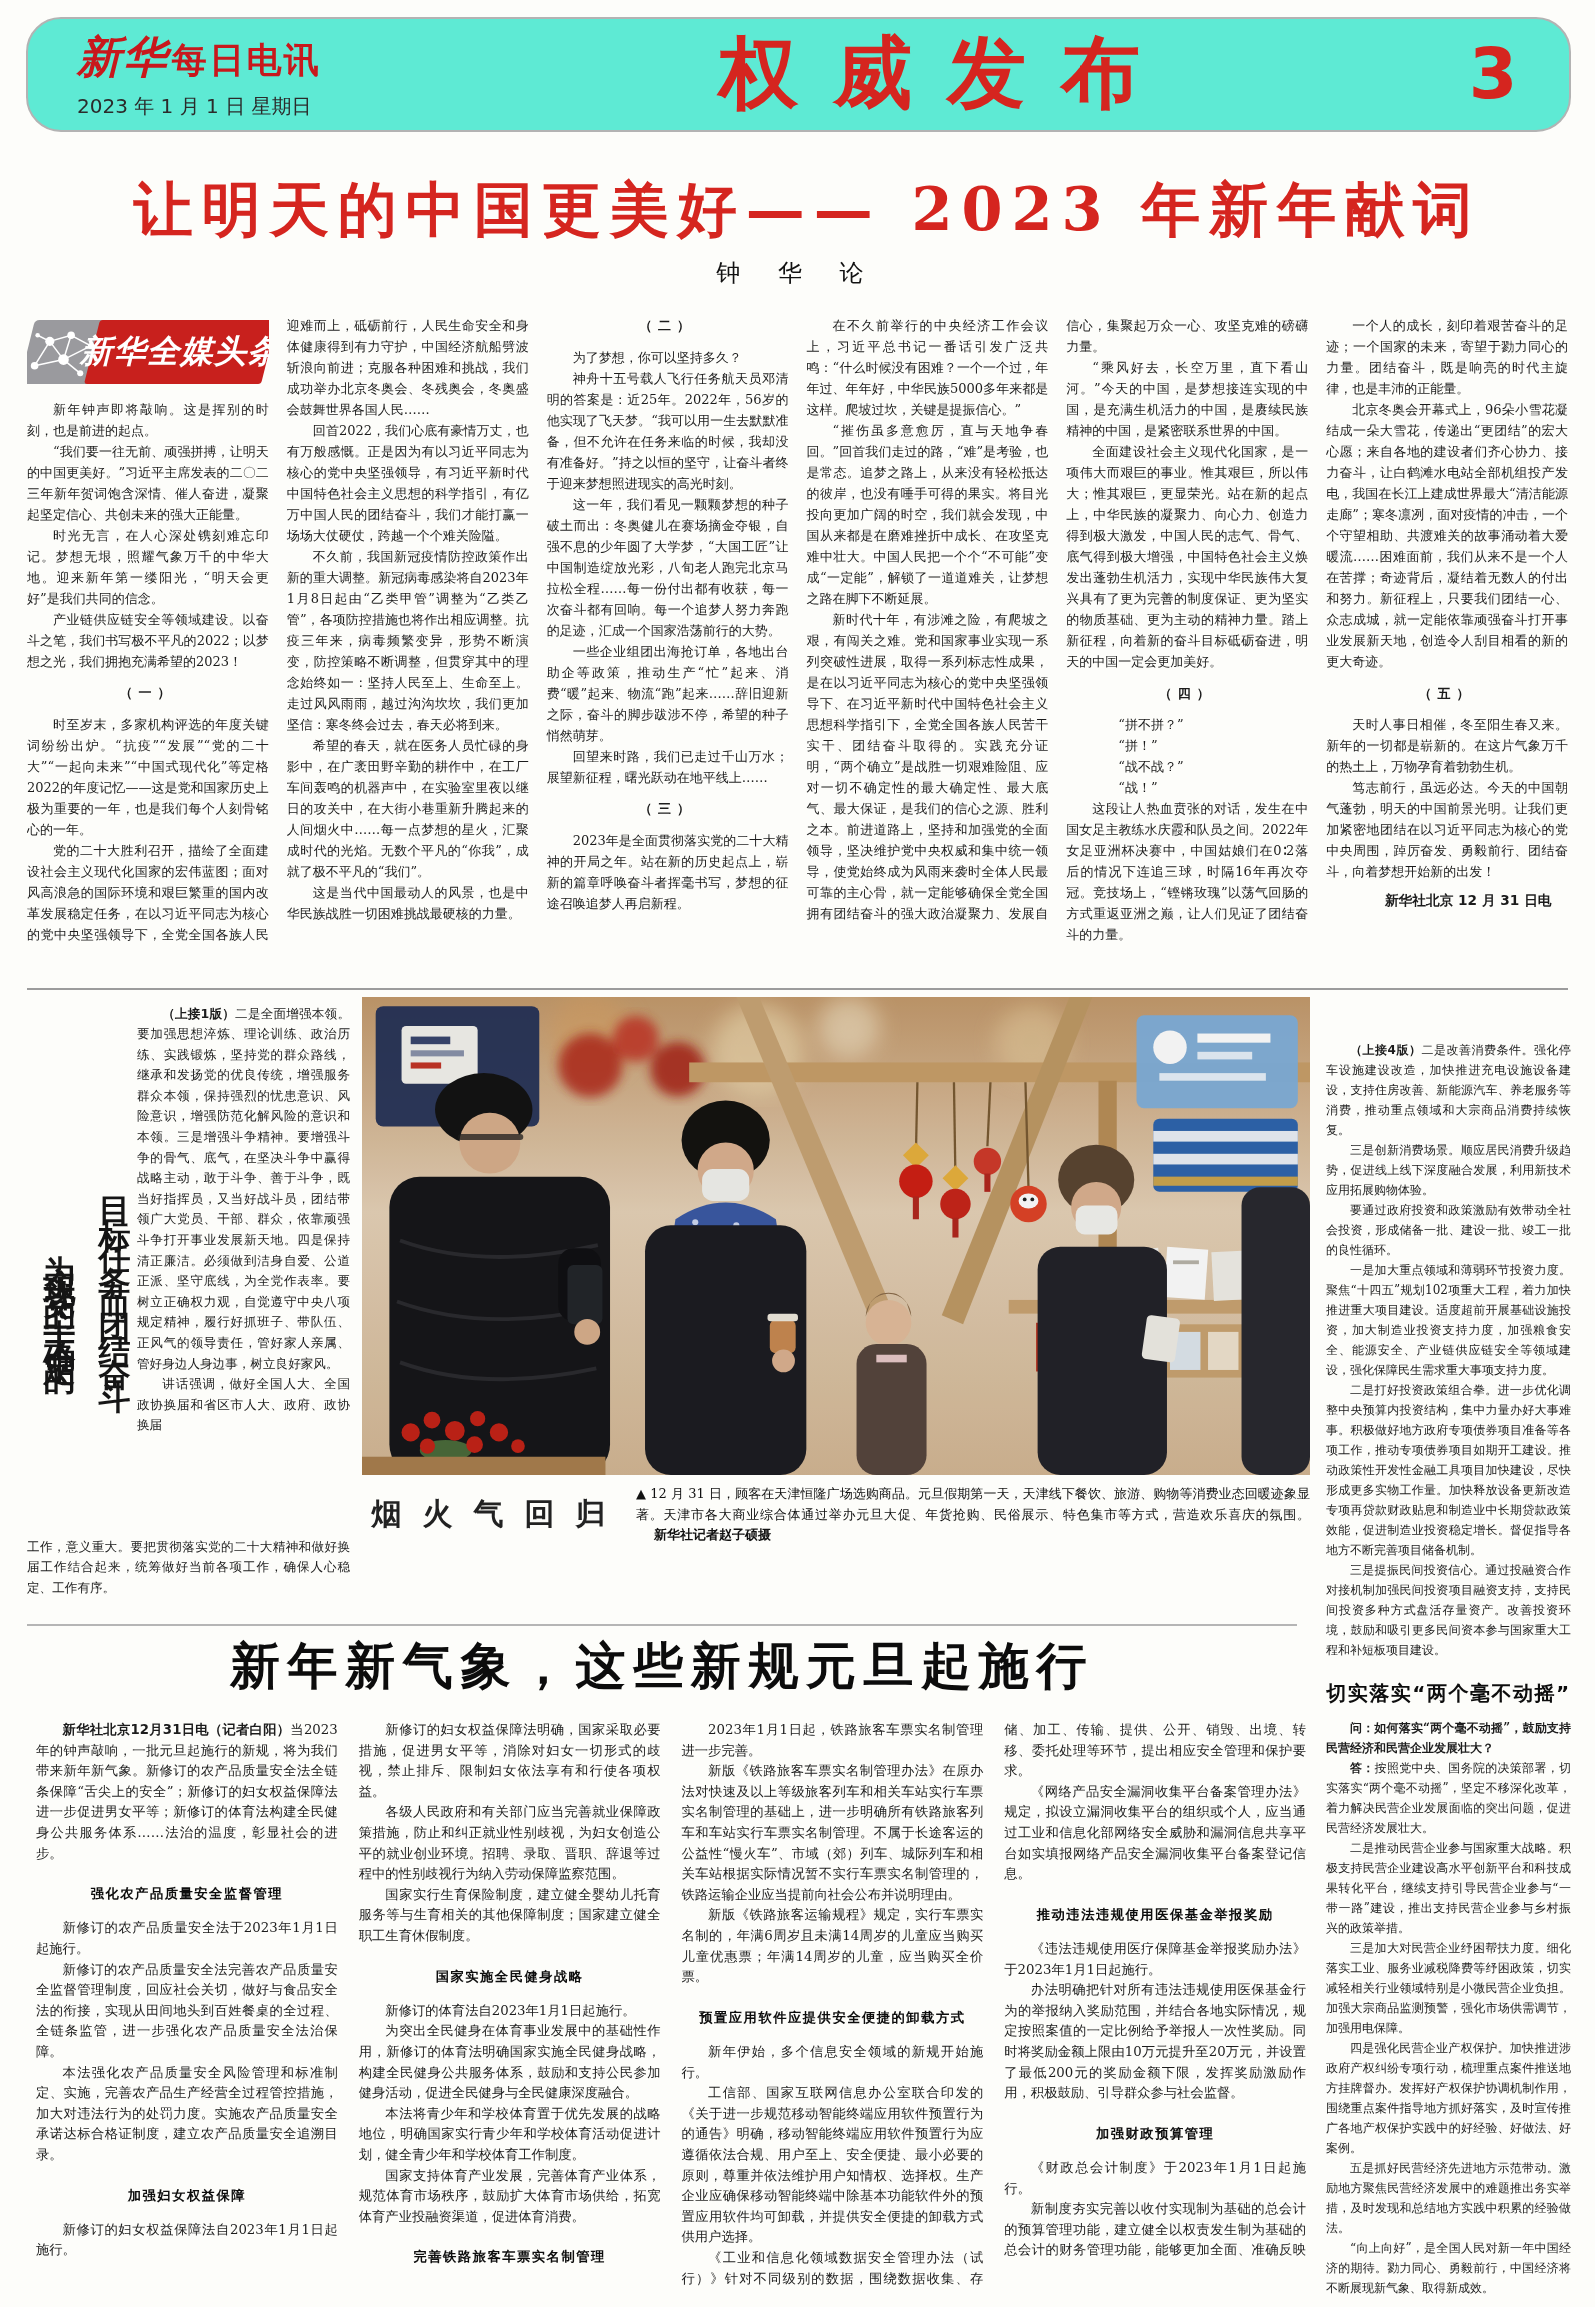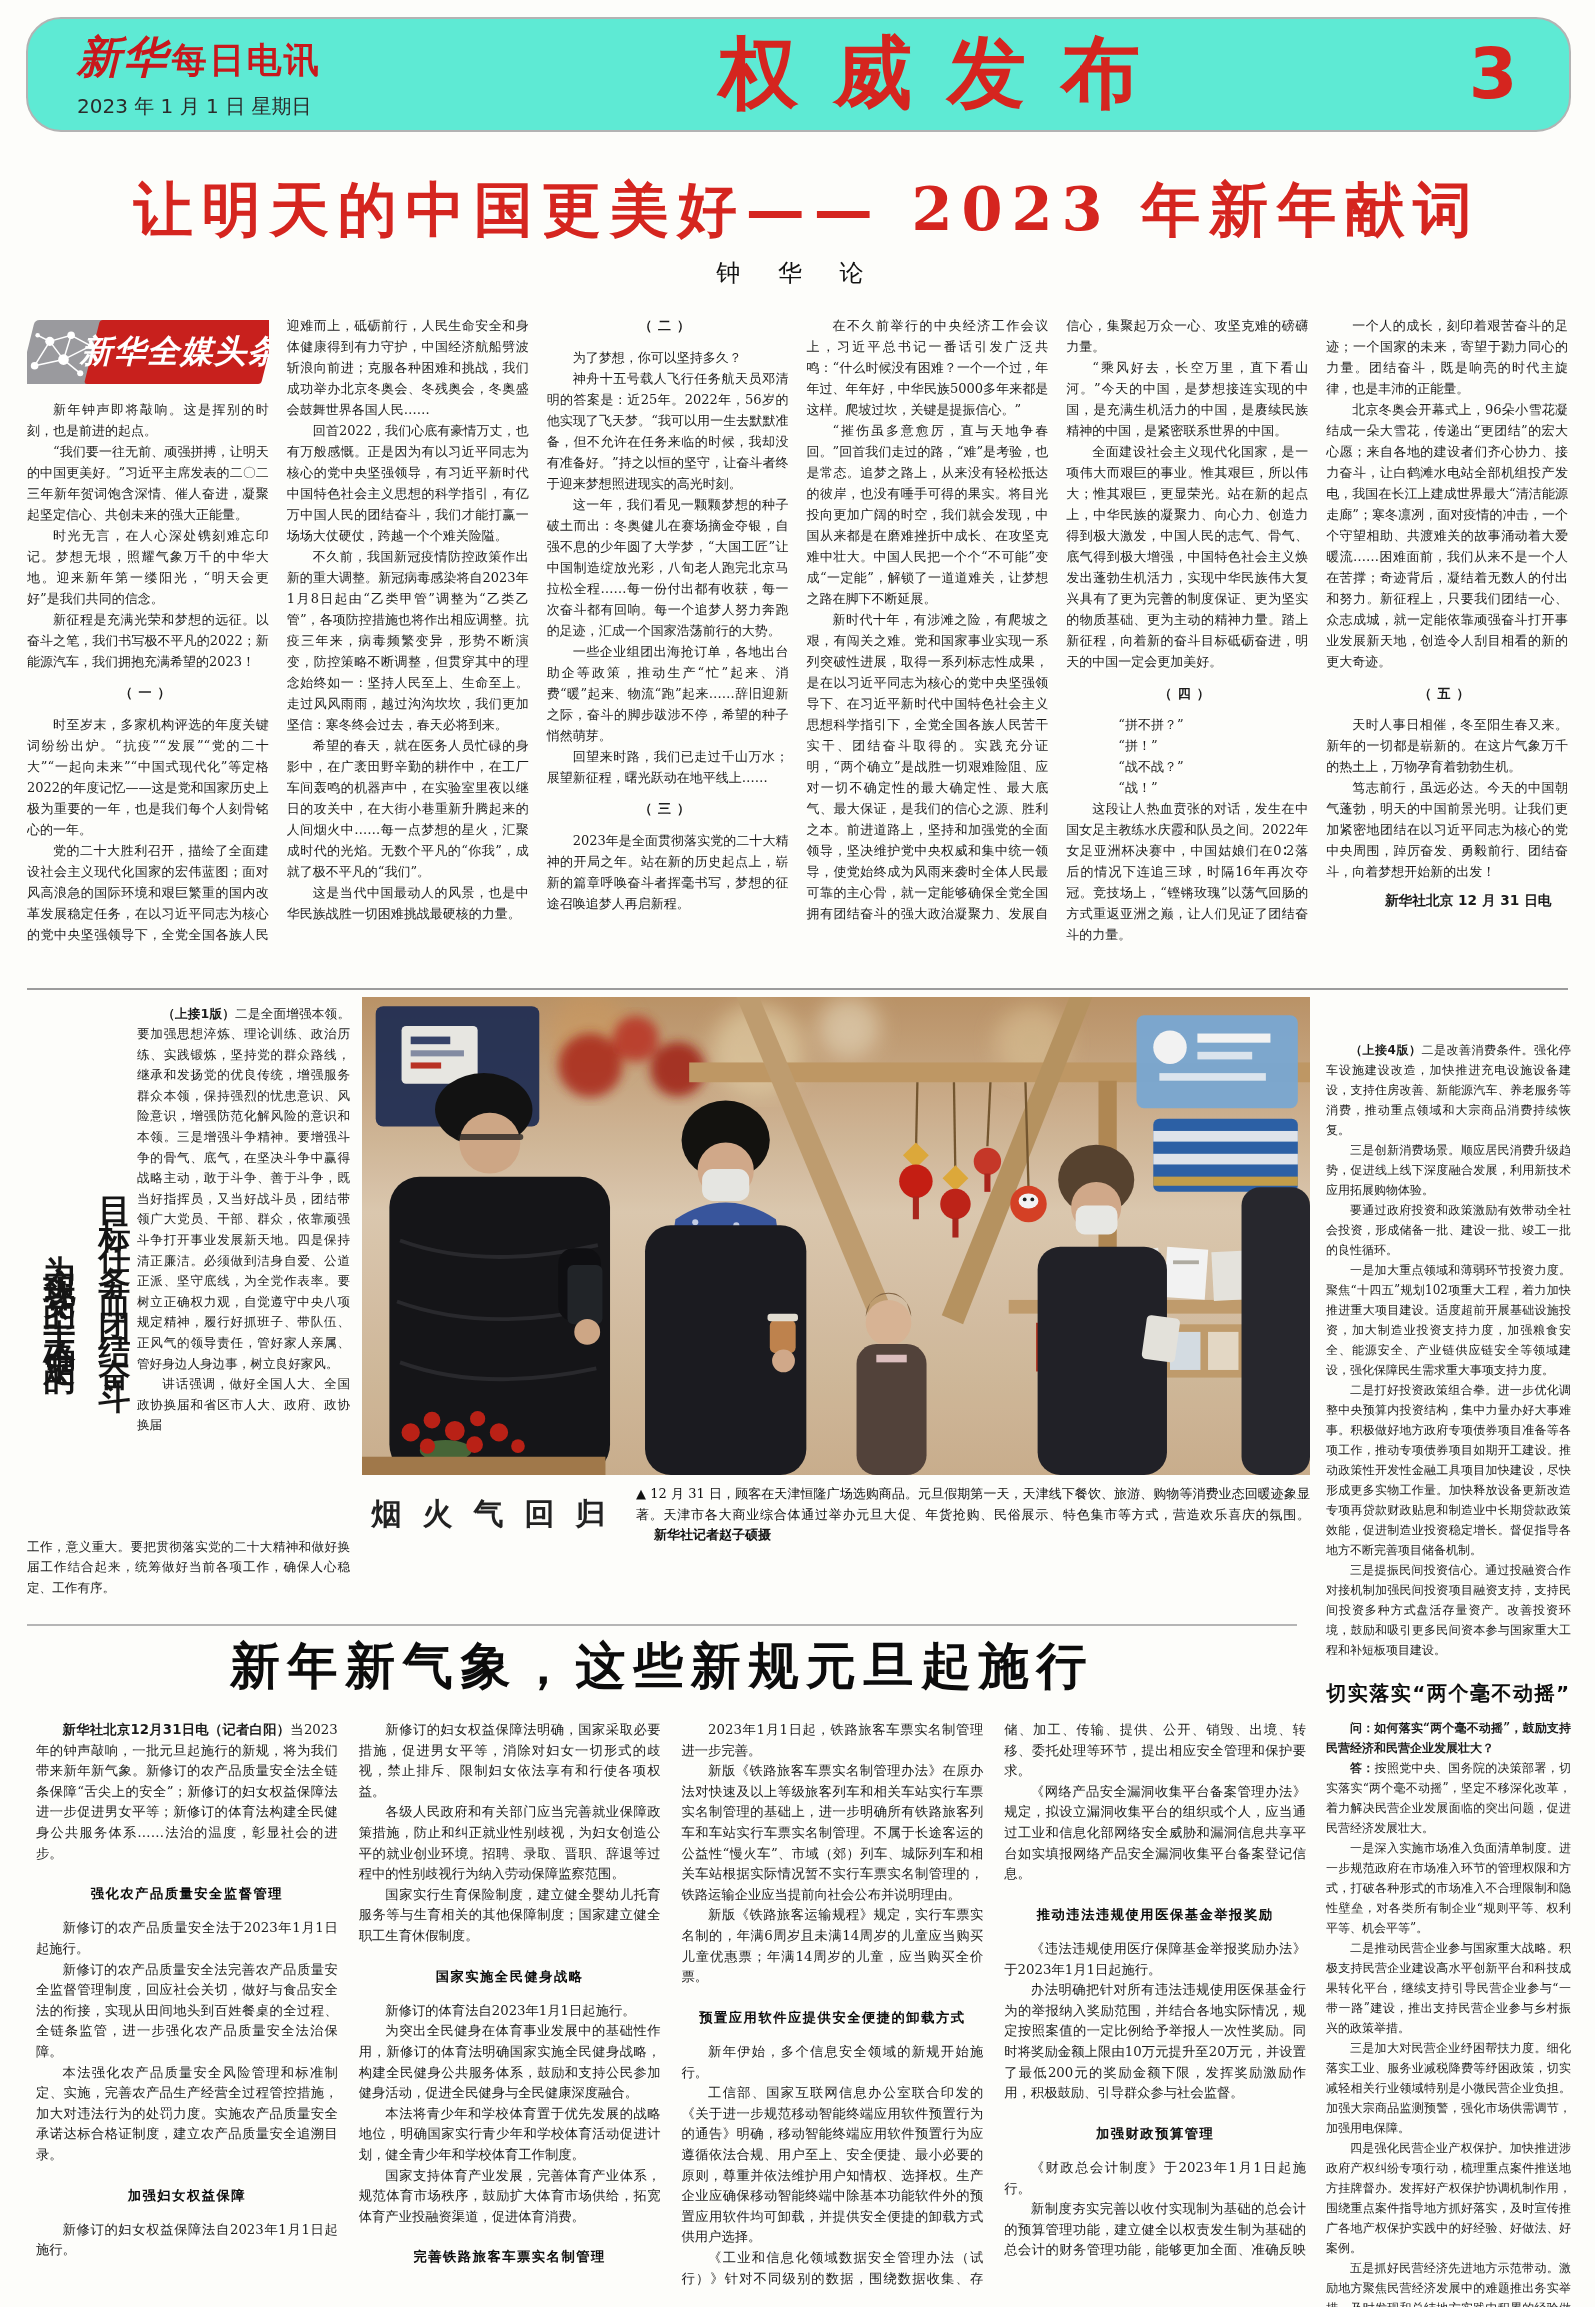--- a/index.html
+++ b/index.html
@@ -117,21 +117,21 @@
           </g>
         </svg>
       </div>
       <div class="brand-flag">
         <span>新华全媒头条</span>
       </div>
     </div>
   <p class="blk blk-p">新年钟声即将敲响。这是挥别的时刻，也是前进的起点。</p>
       <p class="blk blk-p">“我们要一往无前、顽强拼搏，让明天的中国更美好。”习近平主席发表的二〇二三年新年贺词饱含深情、催人奋进，凝聚起坚定信心、共创未来的强大正能量。</p>
       <p class="blk blk-p">时光无言，在人心深处镌刻难忘印记。梦想无垠，照耀气象万千的中华大地。迎来新年第一缕阳光，“明天会更好”是我们共同的信念。</p>
-      <p class="blk blk-p">新征程是充满光荣和梦想的远征。以奋斗之笔，我们书写极不平凡的2022；新能源汽车，我们拥抱充满希望的2023！</p>
+      <p class="blk blk-p">产业链供应链安全等领域建设。以奋斗之笔，我们书写极不平凡的2022；以梦想之光，我们拥抱充满希望的2023！</p>
       <p class="blk blk-h">（一）</p>
       <p class="blk blk-p">时至岁末，多家机构评选的年度关键词纷纷出炉。“抗疫”“发展”“党的二十大”“一起向未来”“中国式现代化”等定格2022的年度记忆——这是党和国家历史上极为重要的一年，也是我们每个人刻骨铭心的一年。</p>
       <p class="blk blk-p">党的二十大胜利召开，描绘了全面建设社会主义现代化国家的宏伟蓝图；面对风高浪急的国际环境和艰巨繁重的国内改革发展稳定任务，在以习近平同志为核心的党中央坚强领导下，全党全国各族人民迎难而上，砥砺前行，人民生命安全和身体健康得到有力守护，中国经济航船劈波斩浪向前进；克服各种困难和挑战，我们成功举办北京冬奥会、冬残奥会，冬奥盛会鼓舞世界各国人民……</p>
       <p class="blk blk-p">回首2022，我们心底有豪情万丈，也有万般感慨。正是因为有以习近平同志为核心的党中央坚强领导，有习近平新时代中国特色社会主义思想的科学指引，有亿万中国人民的团结奋斗，我们才能打赢一场场大仗硬仗，跨越一个个难关险隘。</p>
       <p class="blk blk-p">不久前，我国新冠疫情防控政策作出新的重大调整。新冠病毒感染将自2023年1月8日起由“乙类甲管”调整为“乙类乙管”，各项防控措施也将作出相应调整。抗疫三年来，病毒频繁变异，形势不断演变，防控策略不断调整，但贯穿其中的理念始终如一：坚持人民至上、生命至上。走过风风雨雨，越过沟沟坎坎，我们更加坚信：寒冬终会过去，春天必将到来。</p>
       <p class="blk blk-p">希望的春天，就在医务人员忙碌的身影中，在广袤田野辛勤的耕作中，在工厂车间轰鸣的机器声中，在实验室里夜以继日的攻关中，在大街小巷重新升腾起来的人间烟火中……每一点梦想的星火，汇聚成时代的光焰。无数个平凡的“你我”，成就了极不平凡的“我们”。</p>
       <p class="blk blk-p">这是当代中国最动人的风景，也是中华民族战胜一切困难挑战最硬核的力量。</p>
       <p class="blk blk-h">（二）</p>
       <p class="blk blk-p">为了梦想，你可以坚持多久？</p>
       <p class="blk blk-p">神舟十五号载人飞行任务航天员邓清明的答案是：近25年。2022年，56岁的他实现了飞天梦。“我可以用一生去默默准备，但不允许在任务来临的时候，我却没有准备好。”持之以恒的坚守，让奋斗者终于迎来梦想照进现实的高光时刻。</p>
@@ -343,21 +343,20 @@
   <aside class="right-col" id="rightCol">
       <p class="blk blk-p"><strong>（上接4版）</strong>二是改善消费条件。强化停车设施建设改造，加快推进充电设施设备建设，支持住房改善、新能源汽车、养老服务等消费，推动重点领域和大宗商品消费持续恢复。</p>
       <p class="blk blk-p">三是创新消费场景。顺应居民消费升级趋势，促进线上线下深度融合发展，利用新技术应用拓展购物体验。</p>
       <p class="blk blk-p">要通过政府投资和政策激励有效带动全社会投资，形成储备一批、建设一批、竣工一批的良性循环。</p>
       <p class="blk blk-p">一是加大重点领域和薄弱环节投资力度。聚焦“十四五”规划102项重大工程，着力加快推进重大项目建设。适度超前开展基础设施投资，加大制造业投资支持力度，加强粮食安全、能源安全、产业链供应链安全等领域建设，强化保障民生需求重大事项支持力度。</p>
       <p class="blk blk-p">二是打好投资政策组合拳。进一步优化调整中央预算内投资结构，集中力量办好大事难事。积极做好地方政府专项债券项目准备等各项工作，推动专项债券项目如期开工建设。推动政策性开发性金融工具项目加快建设，尽快形成更多实物工作量。加快释放设备更新改造专项再贷款财政贴息和制造业中长期贷款政策效能，促进制造业投资稳定增长。督促指导各地方不断完善项目储备机制。</p>
       <p class="blk blk-p">三是提振民间投资信心。通过投融资合作对接机制加强民间投资项目融资支持，支持民间投资多种方式盘活存量资产。改善投资环境，鼓励和吸引更多民间资本参与国家重大工程和补短板项目建设。</p>
       <h3 class="blk blk-sh">切实落实“两个毫不动摇”</h3>
       <p class="blk blk-pb">问：如何落实“两个毫不动摇”，鼓励支持民营经济和民营企业发展壮大？</p>
       <p class="blk blk-p"><strong>答：</strong>按照党中央、国务院的决策部署，切实落实“两个毫不动摇”，坚定不移深化改革，着力解决民营企业发展面临的突出问题，促进民营经济发展壮大。</p>
-      <p class="blk blk-p">一是深入实施市场准入负面清单制度。进一步规范政府在市场准入环节的管理权限和方式，打破各种形式的市场准入不合理限制和隐性壁垒，对各类所有制企业“规则平等、权利平等、机会平等”。</p>
       <p class="blk blk-p">二是推动民营企业参与国家重大战略。积极支持民营企业建设高水平创新平台和科技成果转化平台，继续支持引导民营企业参与“一带一路”建设，推出支持民营企业参与乡村振兴的政策举措。</p>
       <p class="blk blk-p">三是加大对民营企业纾困帮扶力度。细化落实工业、服务业减税降费等纾困政策，切实减轻相关行业领域特别是小微民营企业负担。加强大宗商品监测预警，强化市场供需调节，加强用电保障。</p>
       <p class="blk blk-p">四是强化民营企业产权保护。加快推进涉政府产权纠纷专项行动，梳理重点案件推送地方挂牌督办。发挥好产权保护协调机制作用，围绕重点案件指导地方抓好落实，及时宣传推广各地产权保护实践中的好经验、好做法、好案例。</p>
       <p class="blk blk-p">五是抓好民营经济先进地方示范带动。激励地方聚焦民营经济发展中的难题推出务实举措，及时发现和总结地方实践中积累的经验做法。</p>
       <p class="blk blk-p">“向上向好”，是全国人民对新一年中国经济的期待。勠力同心、勇毅前行，中国经济将不断展现新气象、取得新成效。</p>
     </aside>
 
   <h2 class="bottom-headline">新年新气象，这些新规元旦起施行</h2>
   <div class="bottom-cols" id="bottomCols">
       <p class="blk blk-p"><strong>新华社北京12月31日电（记者白阳）</strong>当2023年的钟声敲响，一批元旦起施行的新规，将为我们带来新年新气象。新修订的农产品质量安全法全链条保障“舌尖上的安全”；新修订的妇女权益保障法进一步促进男女平等；新修订的体育法构建全民健身公共服务体系……法治的温度，彰显社会的进步。</p>

